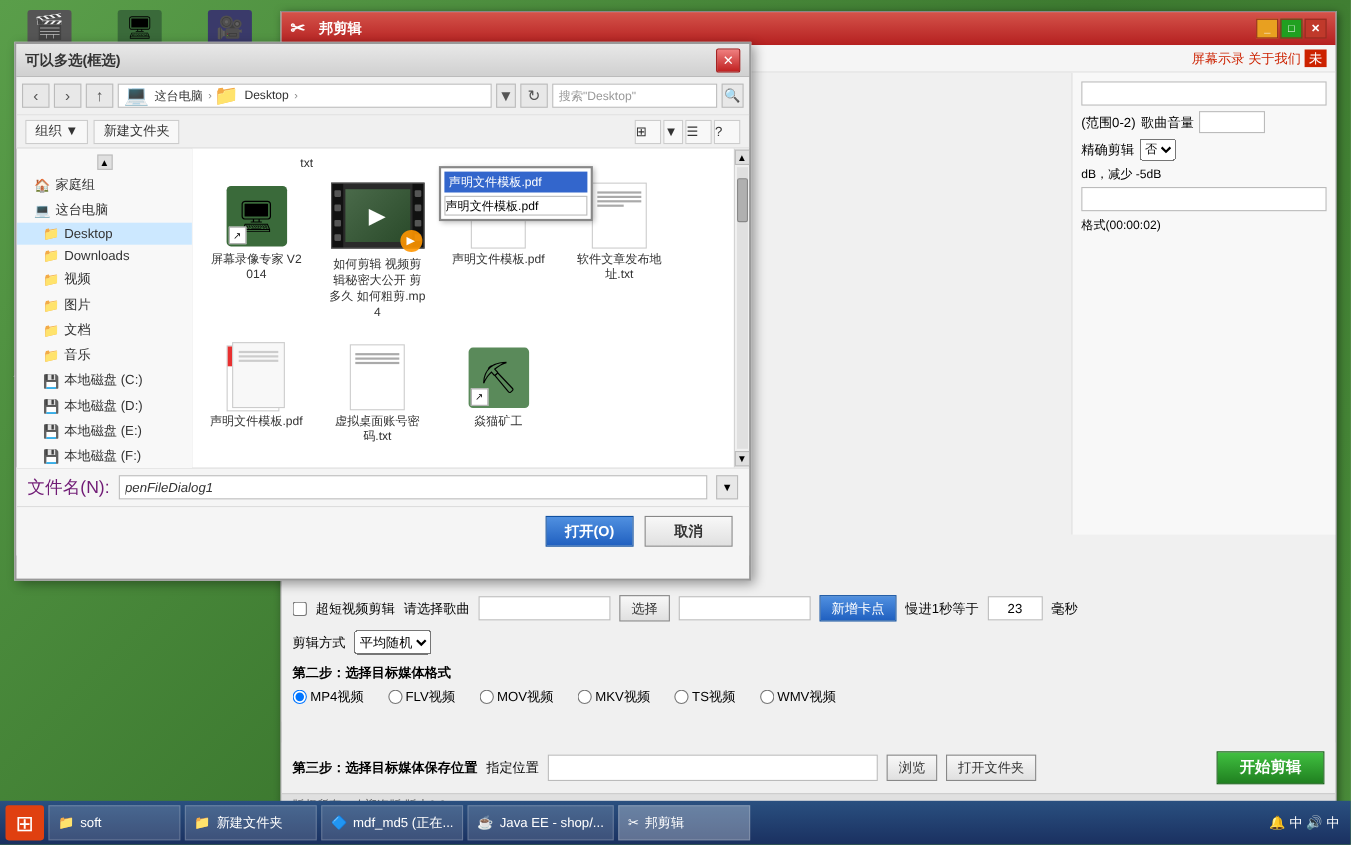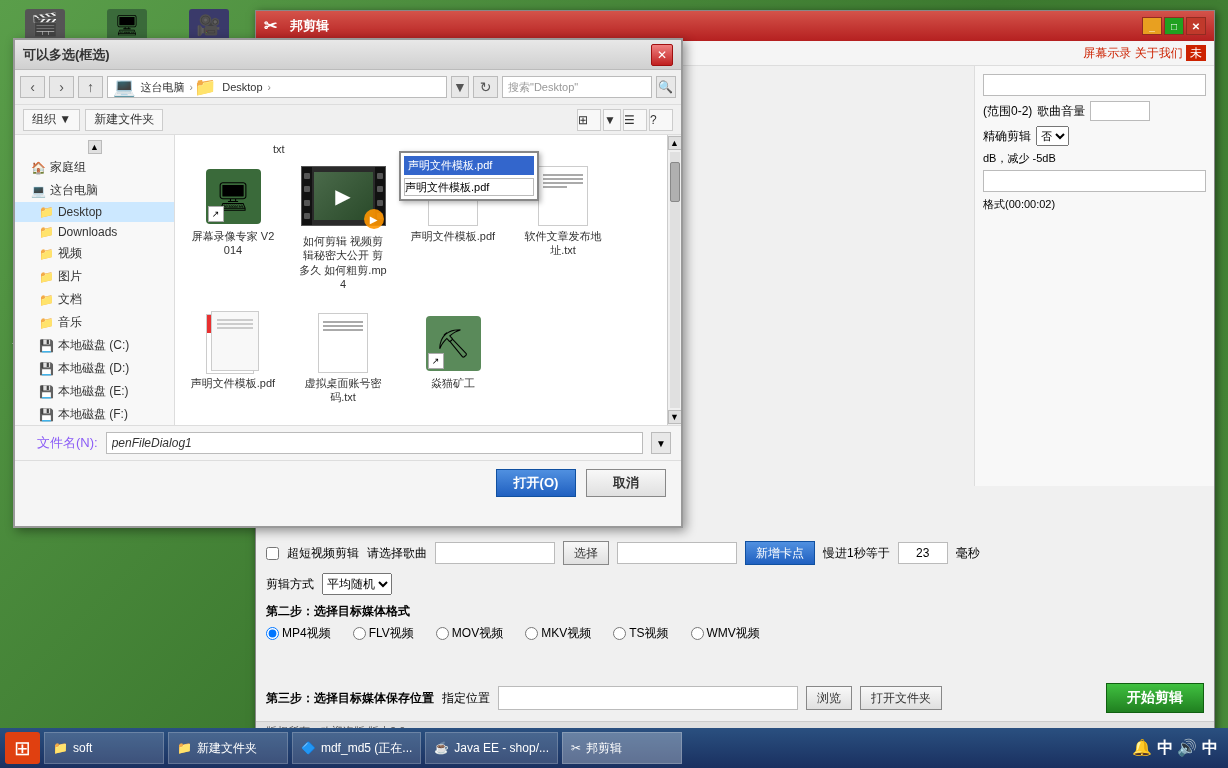--- a/index.html
+++ b/index.html
@@ -341,24 +341,23 @@
       height: 35px;
       background: #f5f5f5;
       border-top: 1px solid #ddd;
       display: flex;
       align-items: center;
       padding: 0 10px;
       gap: 8px;
     }
 
     .filename-label {
-      font-size: 13px;
-      color: #8b5cf6;
+      font-size: 16px;
+      color: #701a75;
       white-space: nowrap;
-      margin-left: 12px;
     }
 
     .filename-input {
       flex: 1;
       height: 22px;
       border: 1px solid #bbb;
       background: white;
       font-size: 12px;
       padding: 0 5px;
       color: #333;
@@ -480,23 +479,22 @@
     .taskbar-item.active {
       background: rgba(255,255,255,0.3);
     }
 
     .taskbar-right {
       margin-left: auto;
       display: flex;
       align-items: flex-end;
       gap: 8px;
       color: white;
-      font-size: 16px;
+      font-size: 12px;
       padding-right: 5px;
-      font-weight: bold;
     }
 
     .scroll-arrow {
       width: 14px;
       height: 14px;
       background: #e0e0e0;
       border: 1px solid #bbb;
       display: flex;
       align-items: center;
       justify-content: center;

